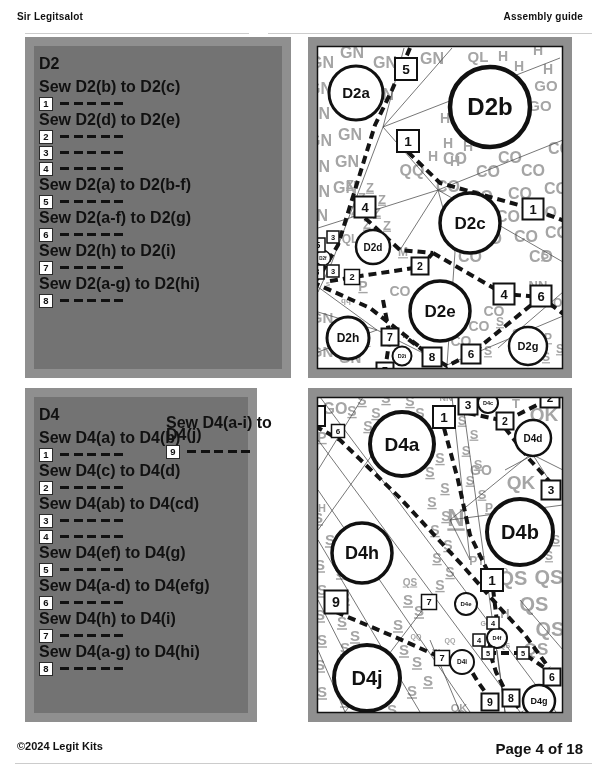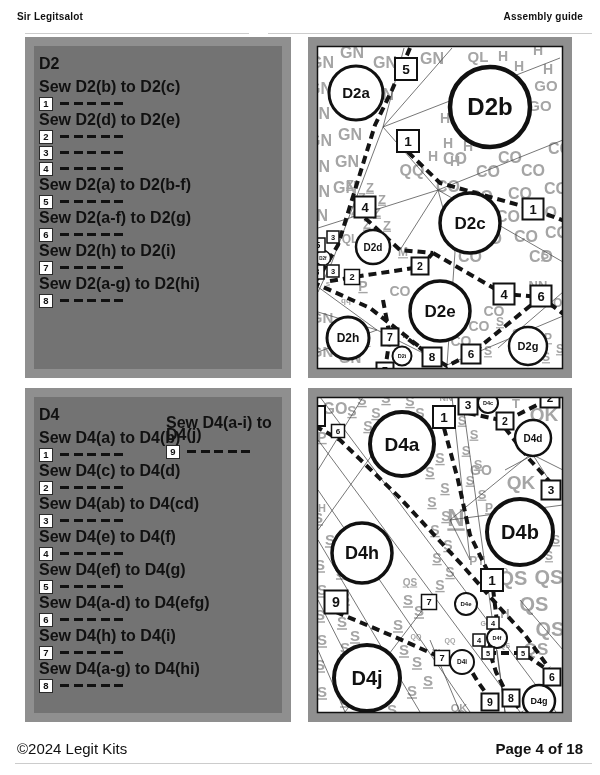--- a/index.html
+++ b/index.html
@@ -1,29 +1,29 @@
 <!DOCTYPE html>
 <html><head>
 <meta charset="utf-8">
 <style>
   html,body{margin:0;padding:0;}
   body{width:600px;height:775px;position:relative;background:#fff;
        font-family:"Liberation Sans",sans-serif;color:#111;overflow:hidden;}
   .hdr-txt{position:absolute;font-size:10px;font-weight:bold;letter-spacing:.2px;}
   #header-left{left:17px;top:11px;}
   #header-right{right:17px;top:11px;}
-  #footer-left{left:17px;top:740px;position:absolute;font-size:15px;font-weight:normal;}
+  #footer-left{left:17px;top:740px;position:absolute;font-size:11px;font-weight:bold;}
   #footer-right{right:17px;top:740px;position:absolute;font-size:15px;font-weight:bold;padding-left:48px;}
   .hairline{position:absolute;height:1px;background:#ccc;}
   #rule-top-left{left:25px;top:33px;width:224px;}
   #rule-top-right{left:268px;top:33px;width:324px;}
   #rule-bottom{left:15px;top:763px;width:577px;}
   .panel{position:absolute;background:#737373;border:9px solid #8f8f8f;box-sizing:border-box;}
   #d2-panel{left:25px;top:37px;width:266px;height:341px;}
-  #d4-panel{left:25px;top:388px;width:266px;height:334px;}
+  #d4-panel{left:25px;top:388px;width:232px;height:334px;}
   .panel-inner{position:relative;padding:7px 4px 0 5px;}
   .panel-heading{font-size:16px;font-weight:bold;margin:2px 0 8px 0;}
   .step-label{font-size:16px;font-weight:bold;line-height:12px;margin:4px 0 4px 0;}
   .step-dash-row{display:flex;align-items:center;height:13px;margin:0 0 3px 0;}
   .step-num{width:12px;height:12px;border:1.5px solid #2a2a2a;background:#fff;
             font-size:9.5px;font-weight:bold;display:flex;align-items:center;
             justify-content:center;flex:0 0 auto;}
   .dashes{width:63px;height:3.5px;margin-left:7px;
           background:repeating-linear-gradient(to right,#111 0 9px,transparent 9px 13.5px);}
   .side-step{position:absolute;left:132px;top:16px;width:118px;}
@@ -104,21 +104,20 @@
         <div class="step-label">Sew D4(c) to D4(d)</div>
         <div class="step-dash-row">
           <div class="step-num">2</div>
           <div class="dashes"></div>
         </div>
         <div class="step-label">Sew D4(ab) to D4(cd)</div>
         <div class="step-dash-row">
           <div class="step-num">3</div>
           <div class="dashes"></div>
         </div>
-        <div class="step-label">Sew D4(e) to D4(f)</div>
         <div class="step-dash-row">
           <div class="step-num">4</div>
           <div class="dashes"></div>
         </div>
         <div class="step-label">Sew D4(ef) to D4(g)</div>
         <div class="step-dash-row">
           <div class="step-num">5</div>
           <div class="dashes"></div>
         </div>
         <div class="step-label">Sew D4(a-d) to D4(efg)</div>

